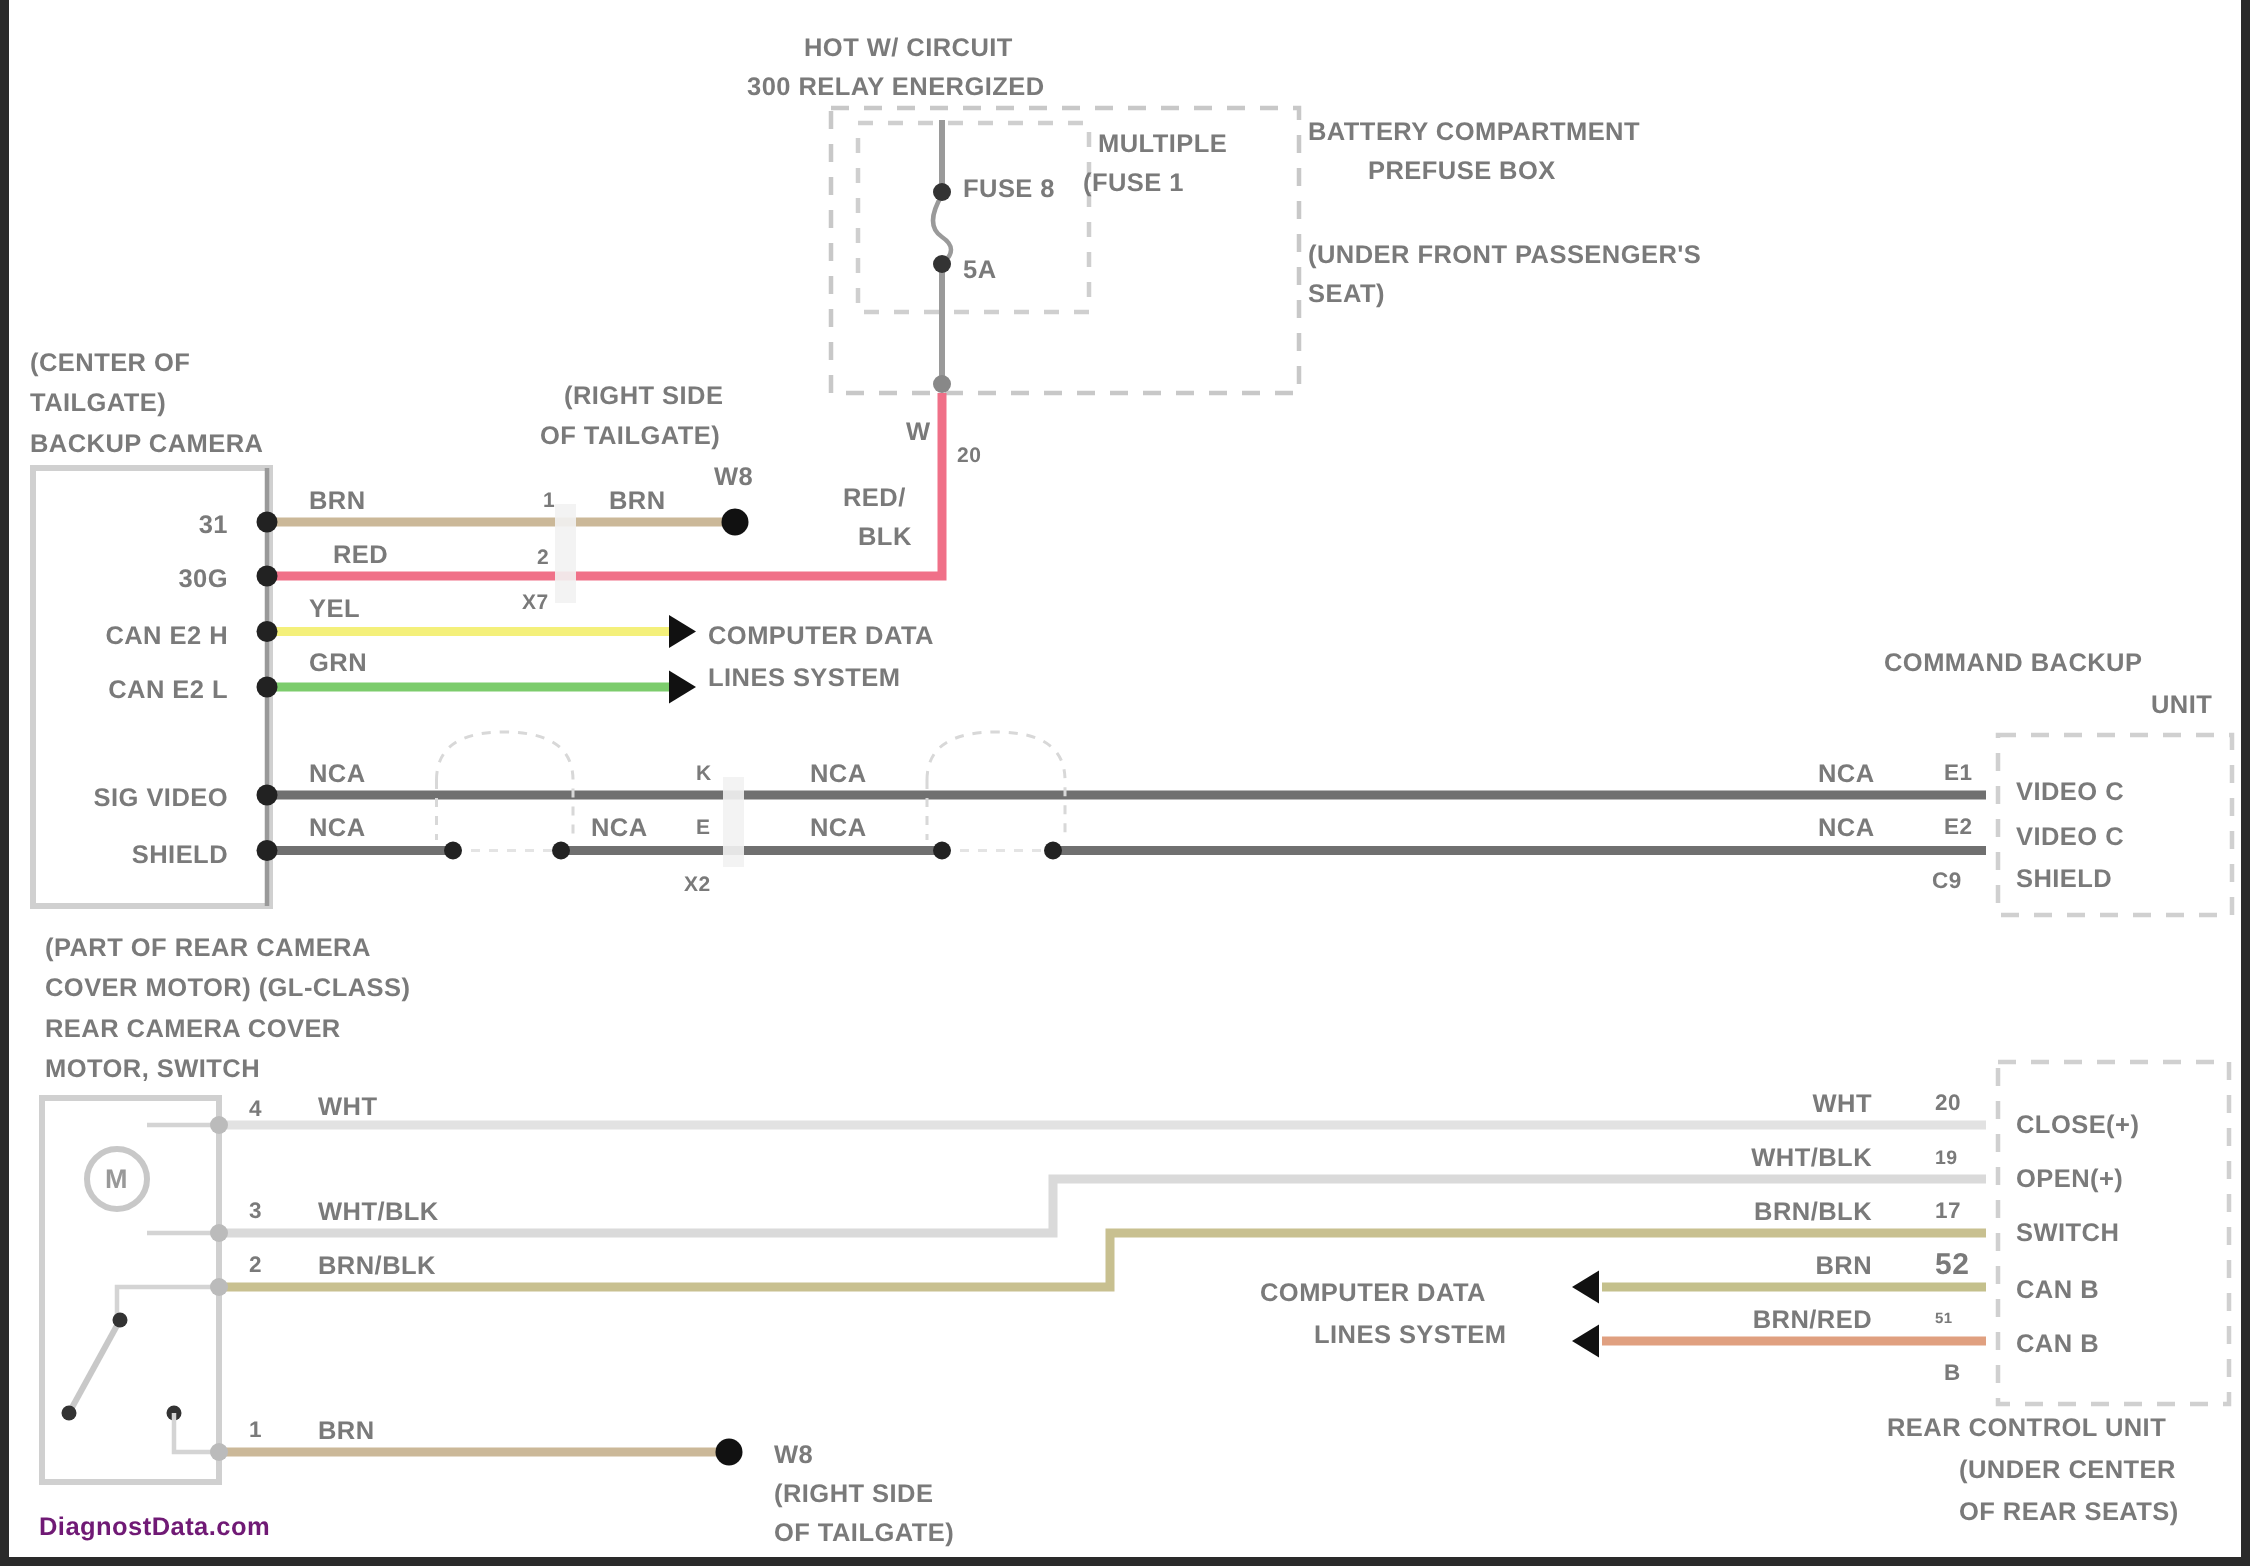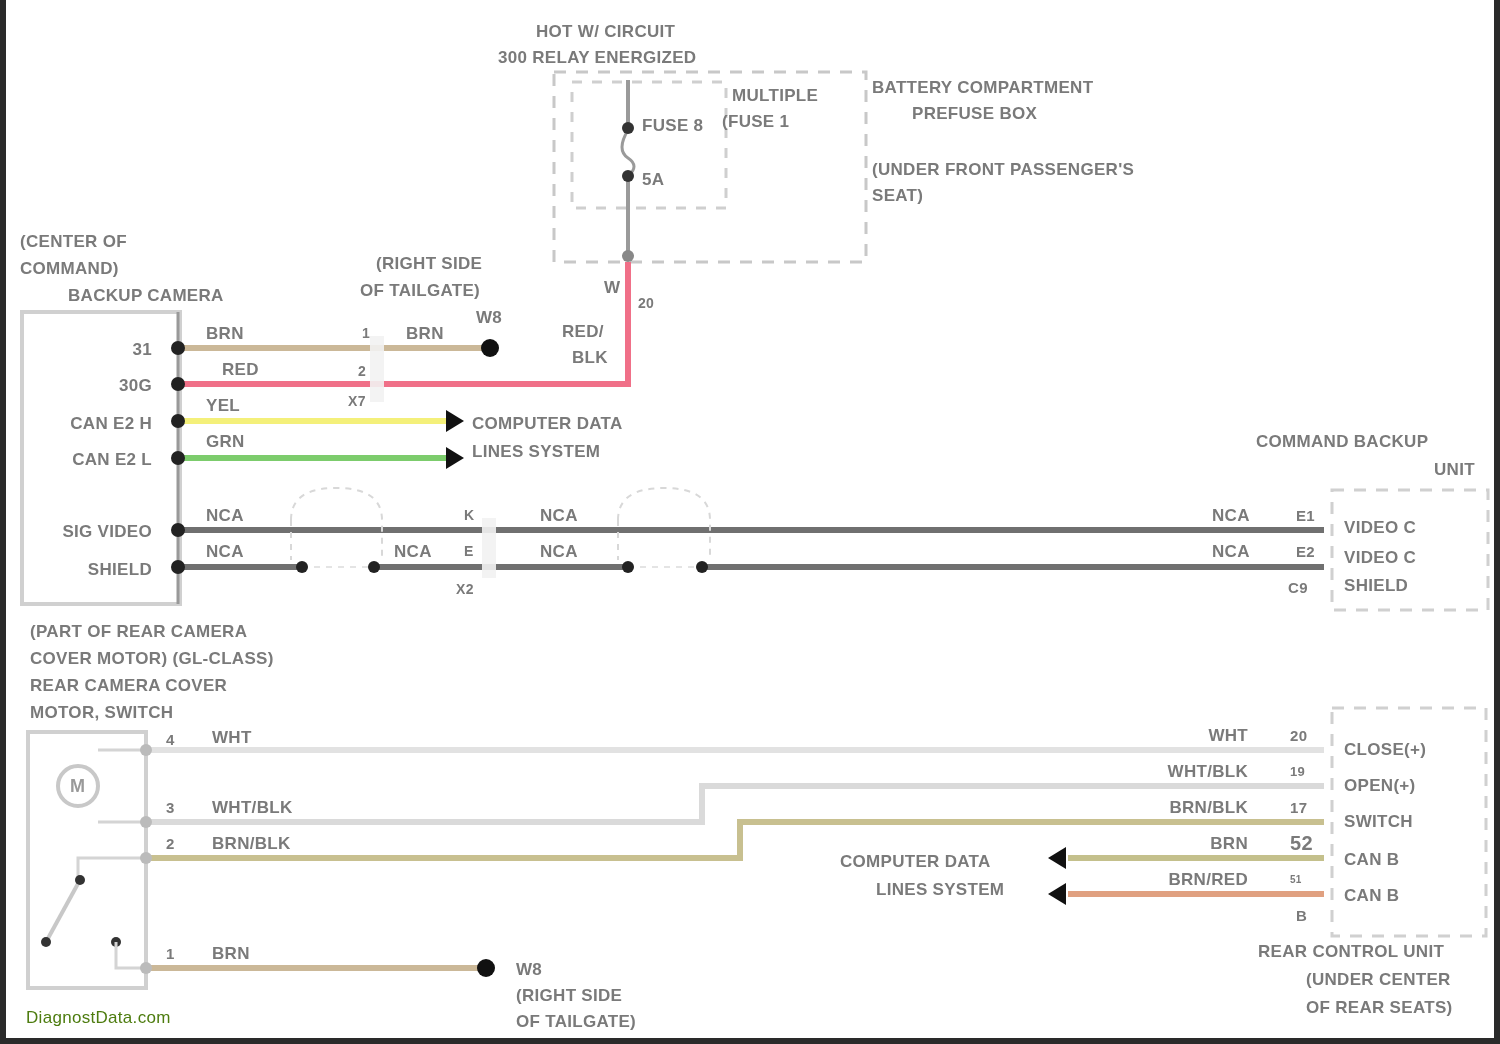--- a/index.html
+++ b/index.html
@@ -104,22 +104,22 @@
   <div class="lbl" style="left:636px;top:112px;">FUSE 8</div>
   <div class="lbl" style="left:636px;top:166px;">5A</div>
   <div class="lbl" style="left:866px;top:74px;">BATTERY COMPARTMENT</div>
   <div class="lbl" style="left:866px;top:100px;margin-left:40px;">PREFUSE BOX</div>
   <div class="lbl" style="left:866px;top:156px;">(UNDER FRONT PASSENGER'S</div>
   <div class="lbl" style="left:866px;top:182px;">SEAT)</div>
   <div class="lbl" style="left:598px;top:274px;">W</div>
   <div class="lbl" style="left:632px;top:290px;font-size:14px;">20</div>
 
   <div class="lbl" style="left:14px;top:228px;">(CENTER OF</div>
-  <div class="lbl" style="left:14px;top:255px;">COMMAND)</div>
-  <div class="lbl" style="left:14px;top:282px;margin-left:48px;">BACKUP CAMERA</div>
+  <div class="lbl" style="left:14px;top:255px;">TAILGATE)</div>
+  <div class="lbl" style="left:14px;top:282px;">BACKUP CAMERA</div>
 
   <div class="lbl r" style="right:1342px;top:336px;">31</div>
   <div class="lbl r" style="right:1342px;top:372px;">30G</div>
   <div class="lbl r" style="right:1342px;top:410px;">CAN E2 H</div>
   <div class="lbl r" style="right:1342px;top:446px;">CAN E2 L</div>
   <div class="lbl r" style="right:1342px;top:518px;">SIG VIDEO</div>
   <div class="lbl r" style="right:1342px;top:556px;">SHIELD</div>
 
   <div class="lbl" style="left:200px;top:320px;">BRN</div>
   <div class="lbl" style="left:200px;top:356px;margin-left:16px;">RED</div>
@@ -200,14 +200,14 @@
   <div class="lbl" style="left:1338px;top:882px;">CAN B</div>
 
   <div class="lbl" style="left:1290px;top:902px;font-size:15px;">B</div>
   <div class="lbl" style="left:1252px;top:938px;">REAR CONTROL UNIT</div>
   <div class="lbl" style="left:1300px;top:966px;">(UNDER CENTER</div>
   <div class="lbl" style="left:1300px;top:994px;">OF REAR SEATS)</div>
 
   <div class="lbl" style="left:834px;top:848px;">COMPUTER DATA</div>
   <div class="lbl" style="left:870px;top:876px;">LINES SYSTEM</div>
 
-  <div class="lbl" style="left:20px;top:1004px;font-weight:normal;color:#4d7c0f;">DiagnostData.com</div>
+  <div class="lbl" style="left:20px;top:1004px;font-weight:bold;color:#701a75;">DiagnostData.com</div>
 </div>
 
 </body></html>

